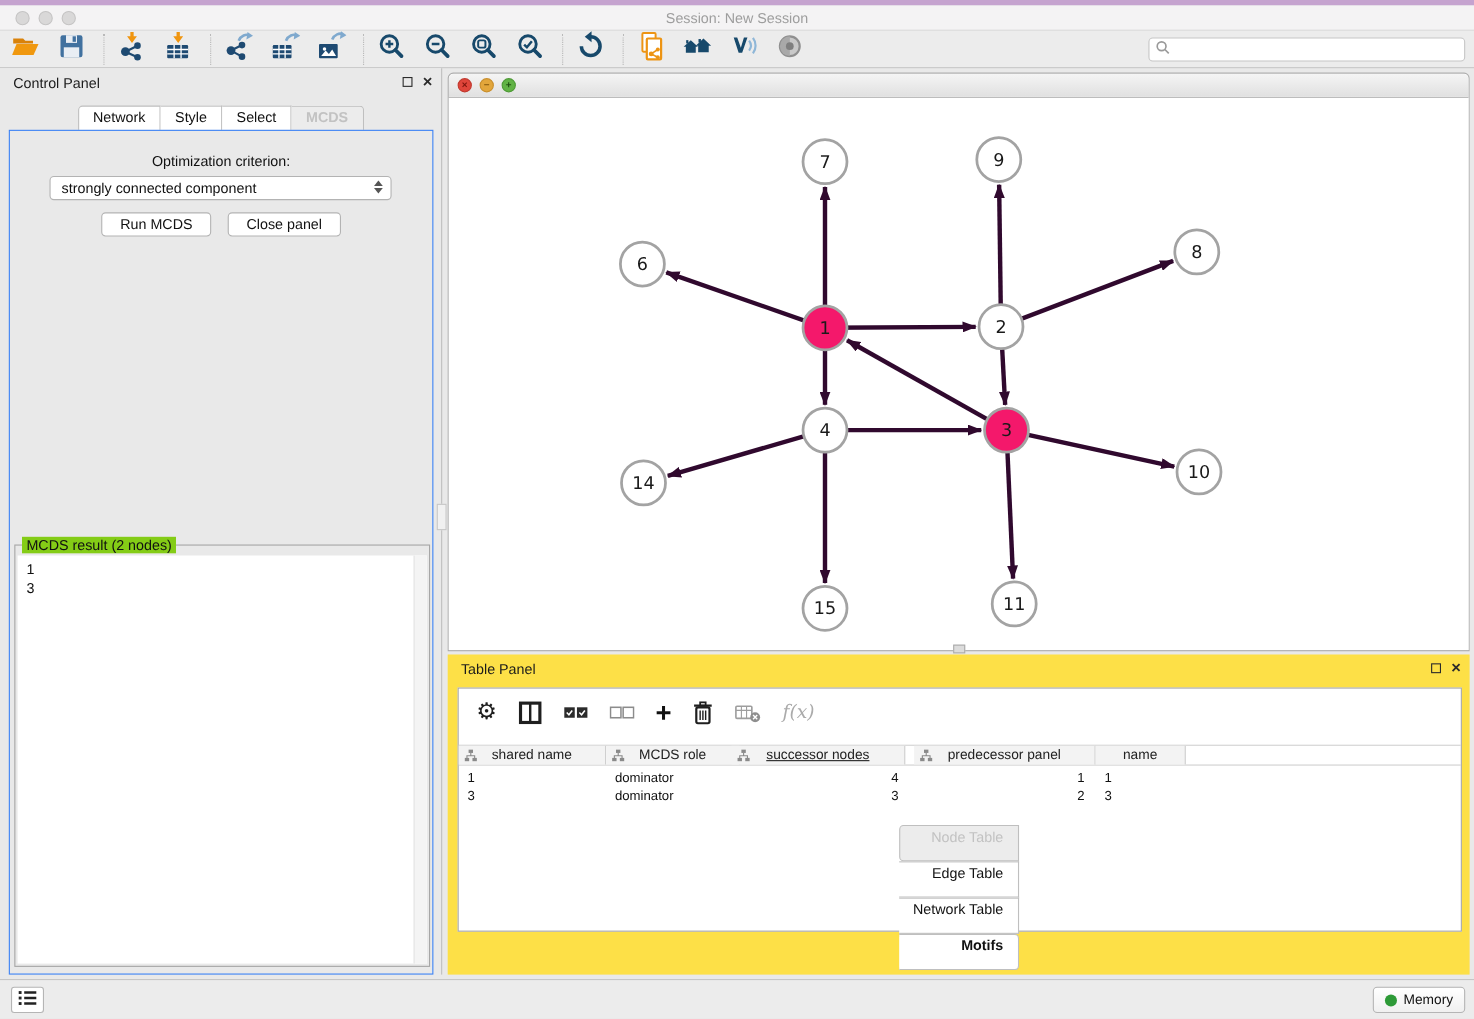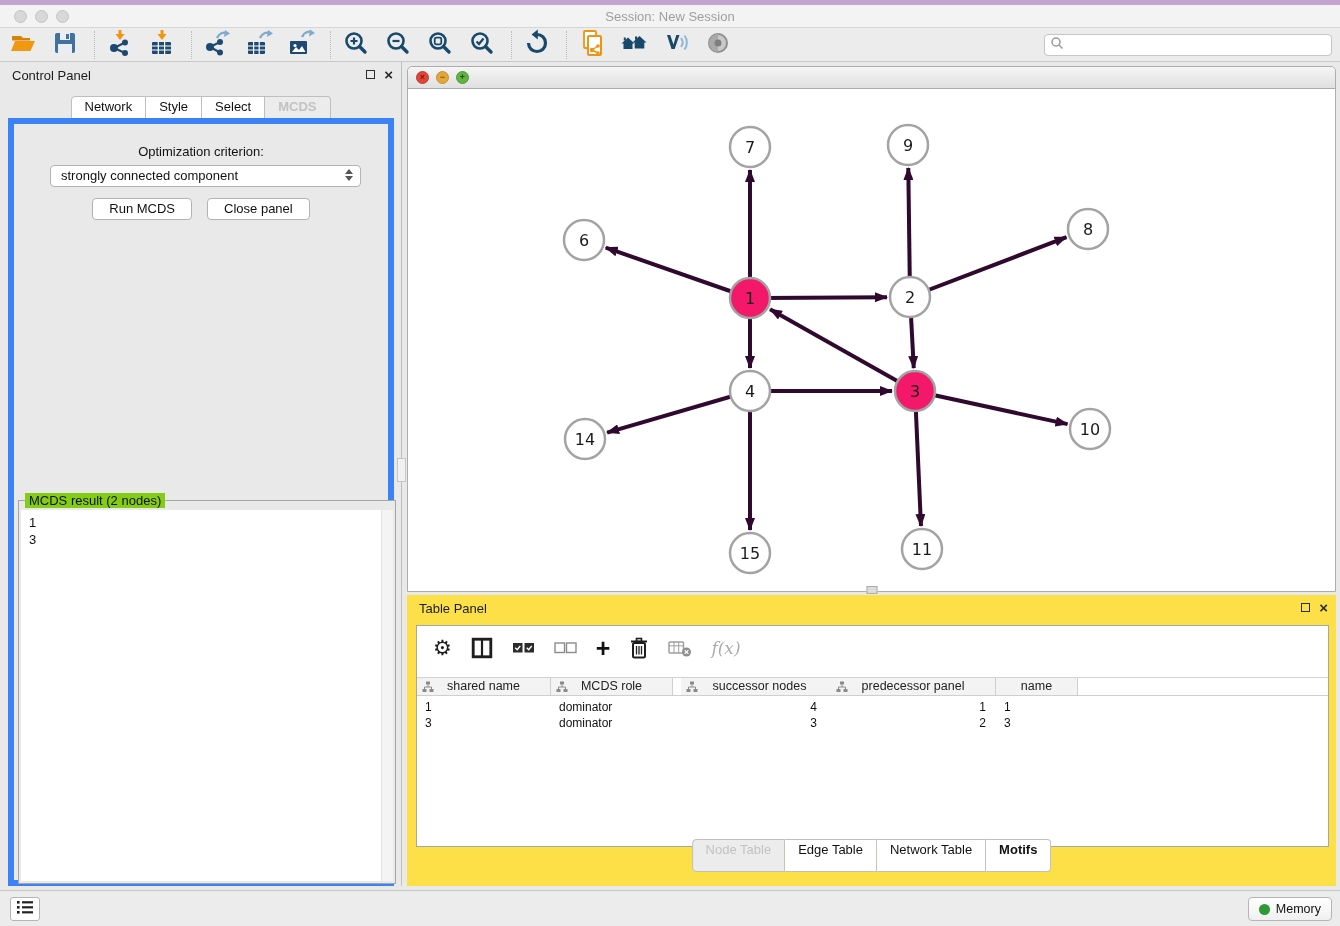--- a/index.html
+++ b/index.html
@@ -31,21 +31,21 @@
   .maxbox { width:9px; height:9px; border:1.6px solid #2B2B2B; display:inline-block; }
   .closex { font-size:15px; font-weight:bold; color:#2B2B2B; line-height:11px; }
 
   .tabgroup { display:flex; }
   .tab { height:33px; padding:0 13px; background:#fff; border:1px solid #BFBFBF; border-left:none; font-size:13px; color:#111; line-height:19px;text-align:right; }
   .tab:first-child { border-left:1px solid #BFBFBF; border-radius:4px 0 0 4px; }
   .tab:last-child { border-radius:0 4px 4px 0;font-weight:bold; }
   .tab.inactive-look { background:#ECECEC; color:#C2C2C2; }
   #cp-tabs { position:absolute; top:34px; left:50%; transform:translateX(-50%); }
 
-  #cp-frame { position:absolute; left:8px; top:56px; width:386px; height:768px; border:6px solid #3b82f6; background:#E9E9E9; }
+  #cp-frame { position:absolute; left:8px; top:56px; width:386px; height:768px; border:1px solid #3b82f6; background:#E9E9E9; }
   #opt-label { position:absolute; top:20px; width:100%; text-align:center; font-size:13px; color:#111; }
   #opt-select { position:absolute; top:41px; left:36px; width:311px; height:22px; background:#fff; border:1px solid #B3B3B3; border-radius:4px; font-size:13px; color:#111; line-height:20px; padding-left:10px; }
   .stepper { position:absolute; right:7px; top:3px; display:flex; flex-direction:column; gap:2px; }
   .stepper .up { width:0; height:0; border-left:4px solid transparent; border-right:4px solid transparent; border-bottom:5px solid #555; }
   .stepper .down { width:0; height:0; border-left:4px solid transparent; border-right:4px solid transparent; border-top:5px solid #555; }
   #cp-buttons { position:absolute; top:74px; width:100%; display:flex; justify-content:center; gap:15px; }
   .pbtn { height:22px; background:#fff; border:1px solid #B3B3B3; border-radius:4px; font-size:13px; color:#111; padding:0 16px; line-height:20px; }
 
   #mcds-fieldset { position:absolute; left:4px; top:376px; width:378px; height:384px; border:1px solid #A6A6A6; background:#E9E9E9; }
   #mcds-legend { position:absolute; top:-8px; left:6px; background:#84cc16; padding:0 4px; font-size:13px; color:#111; }
@@ -68,21 +68,21 @@
   #tbl-toolbar { position:absolute; left:0; top:0; right:0; height:44px; display:flex; align-items:center; padding-left:16px; gap:19px; }
   .tt-icon { display:flex; align-items:center; justify-content:center; }
   .gear-glyph { font-size:21px; color:#1F1F1F; line-height:22px; }
   .plus-glyph { font-size:25px; font-weight:bold; color:#111; line-height:20px; }
   .fx-glyph { font-family:"DejaVu Serif", serif; font-style:italic; font-size:17px; color:#ABABAB; }
   #tbl-header { position:absolute; left:0; top:51px; right:0; height:19px; border-top:1px solid #D2D2D2; border-bottom:1px solid #CFCFCF; }
   .hcell { position:absolute; top:0; height:17px; background:#F3F3F3; border-right:1px solid #CFCFCF; font-size:12.5px; color:#222; text-align:center; line-height:17px; }
   .hcell .sorticon { position:absolute; left:5px; top:3px; }
   .tbl-row { position:absolute; left:0; right:0; height:16px; font-size:12px; color:#111; }
   .tcell { position:absolute; top:0; height:16px; line-height:16px; white-space:nowrap; }
-  #tbl-tabs { position:absolute; bottom:14px; left:50%; transform:translateX(-50%); }
+  #tbl-tabs { position:absolute; bottom:4px; left:50%; transform:translateX(-50%);flex-direction:column; }
 
   
   #status-bar { position:absolute; left:0; top:890px; width:1340px; height:36px; background:#ECECEC; border-top:1px solid #C6C6C6; }
   #list-btn { position:absolute; left:10px; top:6px; width:30px; height:24px; background:#fff; border:1px solid #B5B5B5; border-radius:3px; display:flex; align-items:center; justify-content:center; }
   #memory-btn { position:absolute; right:8px; top:6px; height:24px; background:linear-gradient(#FFF,#F0F0F0); border:1px solid #B5B5B5; border-radius:4px; display:flex; align-items:center; gap:6px; padding:0 10px; font-size:12.5px; color:#111; }
   #memory-dot { width:11px; height:11px; border-radius:50%; background:#2D9A37; }
 </style>
 </head>
 <body>
 
@@ -396,21 +396,21 @@
         </div>
         <div class="hcell" style="left:134px;width:122px;">
           <span class="sorticon"><svg width="12" height="12" viewBox="0 0 12 12">
                 <rect x="4" y="0.5" width="4" height="3" fill="#8A8A8A"></rect>
                 <rect x="0.5" y="8" width="4" height="3" fill="#8A8A8A"></rect>
                 <rect x="7.5" y="8" width="4" height="3" fill="#8A8A8A"></rect>
                 <path d="M6 3.5v2.5M2.5 8V6h7v2" stroke="#8A8A8A" fill="none"></path>
               </svg></span>
           <span>MCDS role</span>
         </div>
-        <div class="hcell" style="left:264px;width:158px;">
+        <div class="hcell" style="left:248px;width:158px;text-decoration:underline;">
           <span class="sorticon"><svg width="12" height="12" viewBox="0 0 12 12">
                 <rect x="4" y="0.5" width="4" height="3" fill="#8A8A8A"></rect>
                 <rect x="0.5" y="8" width="4" height="3" fill="#8A8A8A"></rect>
                 <rect x="7.5" y="8" width="4" height="3" fill="#8A8A8A"></rect>
                 <path d="M6 3.5v2.5M2.5 8V6h7v2" stroke="#8A8A8A" fill="none"></path>
               </svg></span>
           <span>successor nodes</span>
         </div>
         <div class="hcell" style="left:414px;width:165px;">
           <span class="sorticon"><svg width="12" height="12" viewBox="0 0 12 12">

